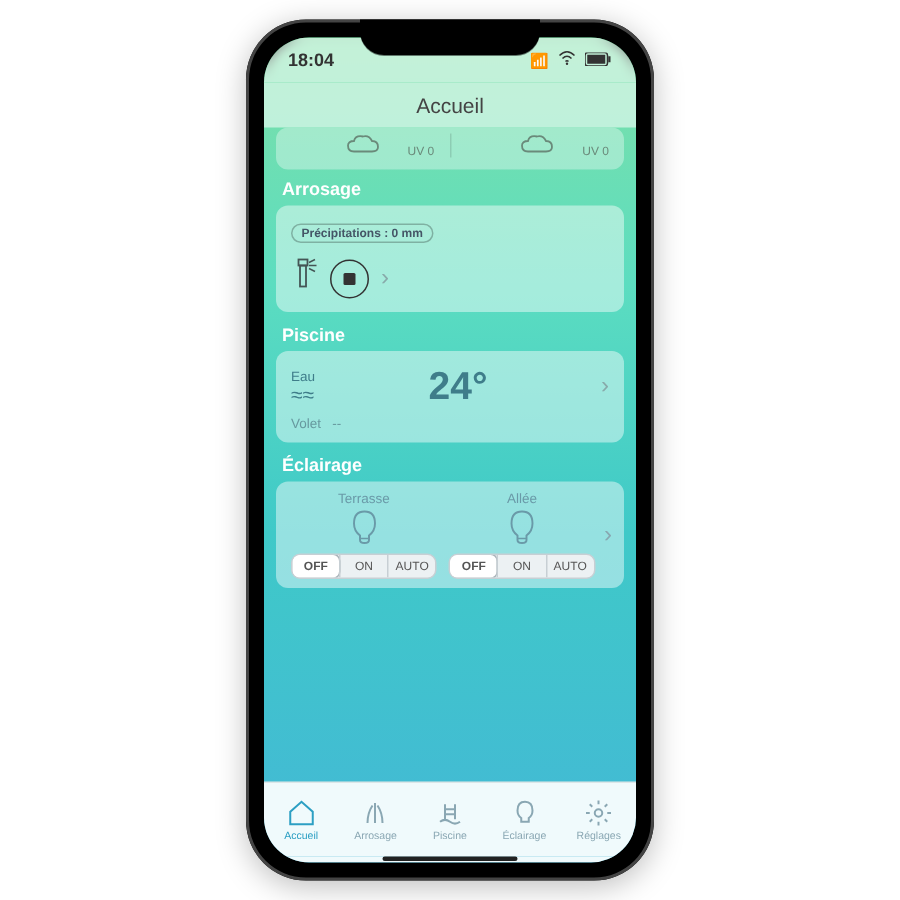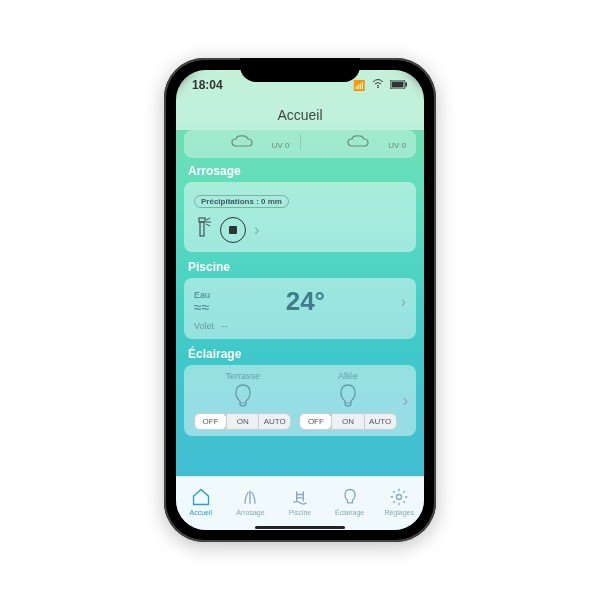--- a/index.html
+++ b/index.html
@@ -1,18 +1,18 @@
 <!DOCTYPE html>
 <html><head>
 <meta charset="utf-8">
 <style>
   * { box-sizing: border-box; margin: 0; padding: 0; font-family: -apple-system, "Helvetica Neue", Arial, sans-serif; }
   body { background: #fff; display: flex; justify-content: center; align-items: center; width: 600px; height: 600px; }
   .phone {
-    width: 272px; height: 484px; background: #000; border-radius: 40px; padding: 12px; position: relative;
+    width: 272px; height: 574px; background: #000; border-radius: 40px; padding: 12px; position: relative;
     box-shadow: 0 4px 20px rgba(0,0,0,0.25), inset 0 0 0 2px #444;
   }
   .screen {
     width: 100%; height: 100%; border-radius: 30px; overflow: hidden; position: relative;
     background: linear-gradient(180deg, #7de0a7 0%, #5cddc0 30%, #3fc9c8 60%, #43b8d6 100%);
     display: flex; flex-direction: column;
   }
   .notch {
     position: absolute; top: 0; left: 50%; transform: translateX(-50%);
     width: 120px; height: 24px; background: #000; border-radius: 0 0 16px 16px; z-index: 10;
@@ -67,21 +67,21 @@
   .lights-row { display:flex; align-items:flex-start; }
   .light-col { flex:1; text-align:center; padding:0 4px; }
   .light-label { font-size:9px; color:#6a9aa8; margin-bottom:2px; }
   .bulb { width:22px; height:26px; margin:0 auto 4px; }
   .seg {
     display:flex; border:1px solid #c7cfd4; border-radius:6px; overflow:hidden; font-size:8px;
     background:#ecf1f3;
   }
   .seg > div { flex:1; padding:3px 0; text-align:center; color:#555; }
   .seg > div + div { border-left:1px solid #c7cfd4; }
-  .seg > .active { background:#fff; border:1px solid #aab4ba; border-radius:5px; margin:-1px; font-weight:400; }
+  .seg > .active { background:#fff; border:1px solid #aab4ba; border-radius:5px; margin:-1px; font-weight:700; }
   .lights-chevron { align-self:center; padding:0 2px; color:#88a7b0; font-size:16px; }
   .tabbar {
     height:50px; background:rgba(255,255,255,0.92);
     display:flex; border-top:1px solid rgba(0,0,0,0.08);
   }
   .tab { flex:1; display:flex; flex-direction:column; align-items:center; justify-content:center; gap:2px; }
   .tab svg { width:20px; height:20px; }
   .tab-label { font-size:7px; color:#8aa7b3; }
   .tab.active .tab-label { color:#2c9fc3; }
   .tab.active svg { stroke:#2c9fc3; }

